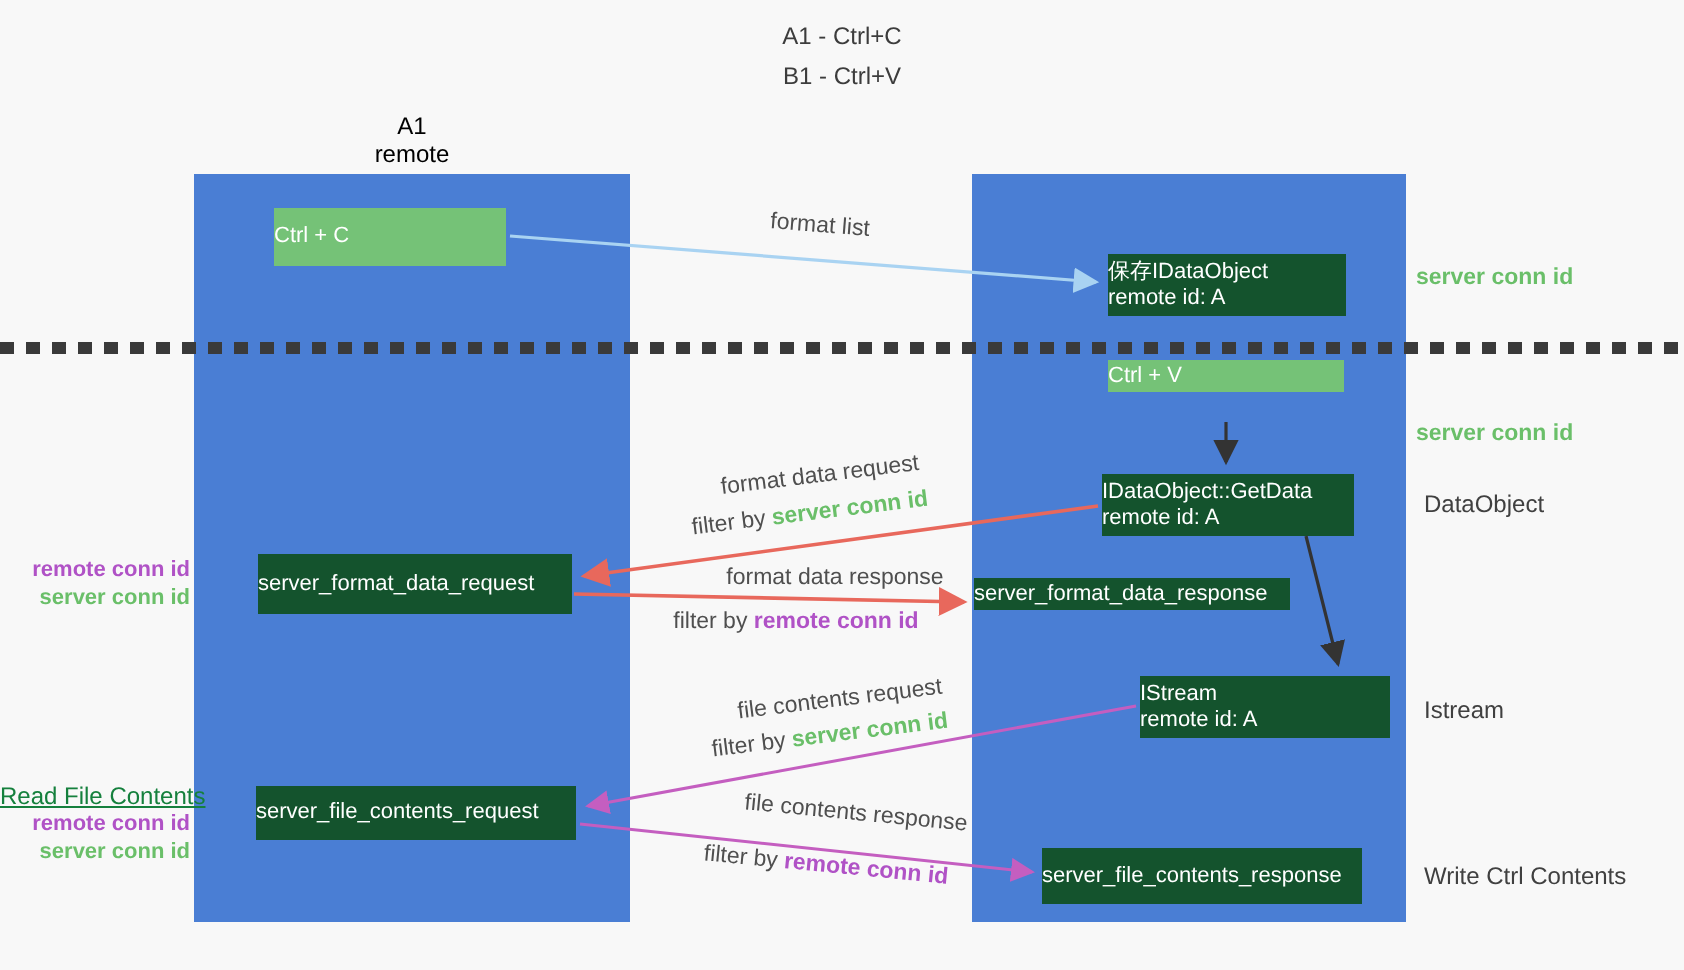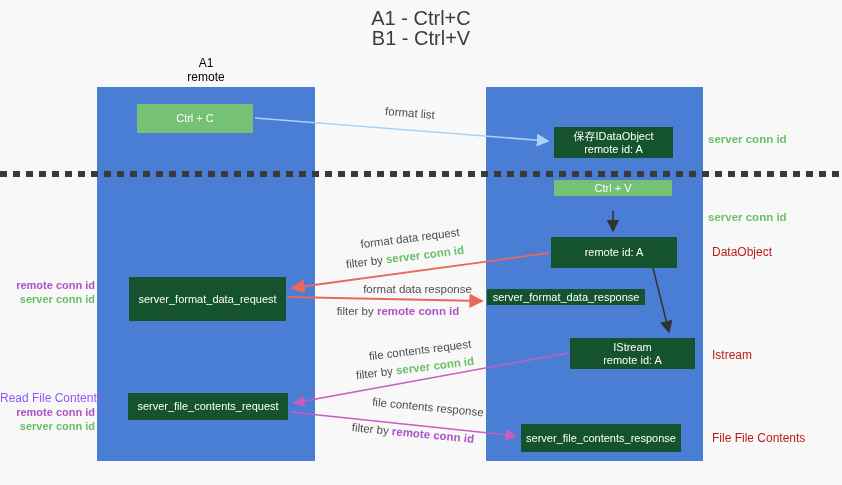--- a/index.html
+++ b/index.html
@@ -1,48 +1,48 @@
 <!DOCTYPE html>
 <html><head>
 <meta charset="utf-8">
 <style>
   html,body{margin:0;padding:0;}
   body{font-family:"Liberation Sans", sans-serif; background:#f8f8f8;}
   #canvas{position:relative; width:842px; height:485px; background:#f8f8f8; overflow:hidden;}
 
   .title{position:absolute; left:0; top:8px; width:842px; text-align:center;
-         font-size:20px; color:#3c3c3c; line-height:20px; z-index:2;}
+         font-size:12px; color:#3c3c3c; line-height:20px; z-index:2;}
 
   .colheader{position:absolute; text-align:center; font-size:12px; line-height:14px;
              color:#000000; z-index:2;}
 
   .lane{position:absolute; top:87px; height:374px; background:#4a7ed4; z-index:1;}
 
   .dotted{position:absolute; left:0; top:171px; width:842px; height:6px; z-index:6;
           background-image:repeating-linear-gradient(to right,#3a3a3a 0 7px,transparent 7px 13px);}
 
-  .node{position:absolute; z-index:4; text-align:center; color:#ffffff; font-size:11px;
+  .node{position:absolute; z-index:4; color:#ffffff; font-size:11px;
         display:flex; flex-direction:column; justify-content:center; line-height:13px;}
   .green{background:#75c277;}
   .orange{background:#14532d;}
 
   svg.arrows{position:absolute; left:0; top:0; z-index:5; pointer-events:none;}
 
   .albl{position:absolute; z-index:6; font-size:11.5px; color:#4f4f4f; text-align:center;
         white-space:nowrap;}
   .albl b.g{color:#6abf69;}
   .albl b.p{color:#b052c6;}
 
-  .sidelbl{position:absolute; z-index:6; font-size:12px; color:#b91c1c; white-space:nowrap;}
+  .sidelbl{position:absolute; z-index:6; font-size:12px; color:#404040; white-space:nowrap;}
   .sidelbl.green{background:none; color:#6abf69; font-weight:bold; font-size:11.5px;}
   .leftblock{position:absolute; z-index:6; width:95px; text-align:right; font-size:11px;
              line-height:14px; white-space:nowrap;}
   .leftblock .pv{color:#b052c6; font-weight:bold;}
   .leftblock .gv{color:#6abf69; font-weight:bold;}
-  .leftblock .dark{color:#8b5cf6; font-size:12px;}
+  .leftblock .dark{color:#15803d; font-size:12px;text-decoration:underline;}
 </style>
 </head>
 <body>
 
 <div id="canvas">
 
   <div class="title">
     <div>A1 - Ctrl+C</div>
     <div>B1 - Ctrl+V</div>
   </div>
@@ -64,24 +64,25 @@
   <div class="node orange" style="left:554px;top:127px;width:119px;height:31px;">
     <div>保存IDataObject</div>
     <div>remote id: A</div>
   </div>
 
   <div class="node green" style="left:554px;top:180px;width:118px;height:16px;">
     <div>Ctrl + V</div>
   </div>
 
   <div class="node orange" style="left:551px;top:237px;width:126px;height:31px;">
+    <div>IDataObject::GetData</div>
     <div>remote id: A</div>
   </div>
 
-  <div class="node orange" style="left:129px;top:277px;width:157px;height:44px;">
+  <div class="node orange" style="left:129px;top:277px;width:157px;height:30px;">
     <div>server_format_data_request</div>
   </div>
 
   <div class="node orange" style="left:487px;top:289px;width:158px;height:16px;">
     <div>server_format_data_response</div>
   </div>
 
   <div class="node orange" style="left:570px;top:338px;width:125px;height:31px;">
     <div>IStream</div>
     <div>remote id: A</div>
@@ -138,21 +139,21 @@
 
   <div class="albl" style="left:363px;top:401px;width:130px;transform:rotate(5.5deg);">file contents response</div>
   <div class="albl" style="left:348px;top:427px;width:130px;transform:rotate(5.5deg);">
     <span>filter by </span><b class="p">remote conn id</b>
   </div>
 
   <div class="sidelbl green" style="left:708px;top:133px;">server conn id</div>
   <div class="sidelbl green" style="left:708px;top:211px;">server conn id</div>
   <div class="sidelbl" style="left:712px;top:245px;">DataObject</div>
   <div class="sidelbl" style="left:712px;top:348px;">Istream</div>
-  <div class="sidelbl" style="left:712px;top:431px;">File File Contents</div>
+  <div class="sidelbl" style="left:712px;top:431px;">Write Ctrl Contents</div>
 
   <div class="leftblock" style="left:0;top:278px;">
     <div class="pv">remote conn id</div>
     <div class="gv">server conn id</div>
   </div>
   <div class="leftblock" style="left:0;top:391px;">
     <div class="dark">Read File Contents</div>
     <div class="pv">remote conn id</div>
     <div class="gv">server conn id</div>
   </div>

